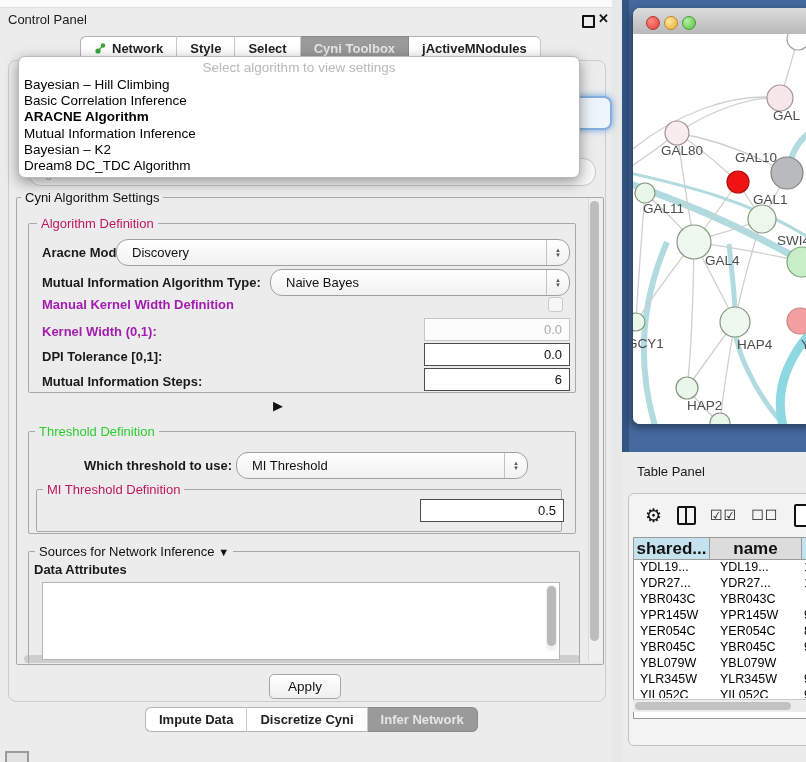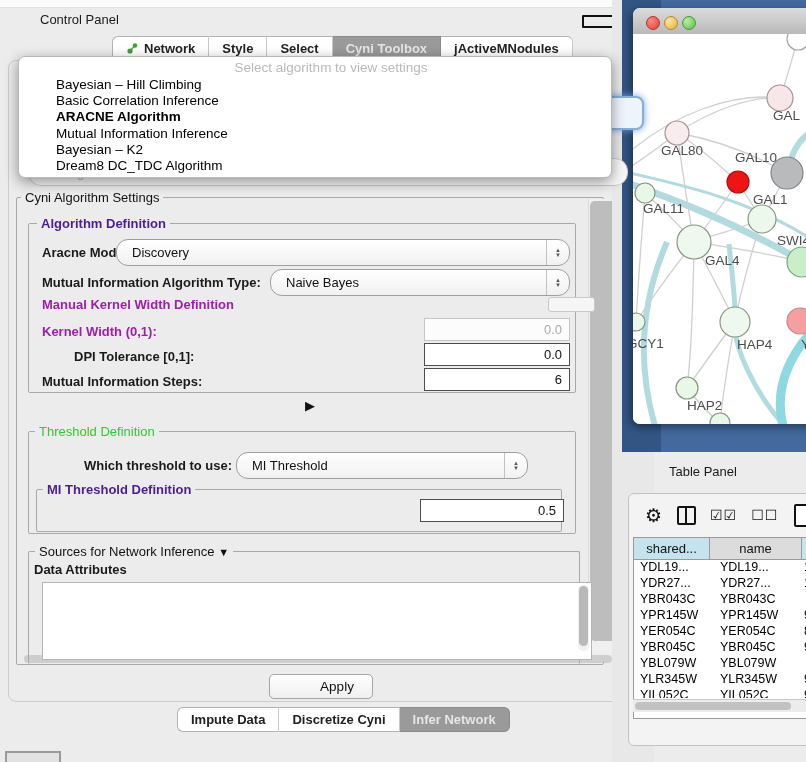--- a/index.html
+++ b/index.html
@@ -1,18 +1,18 @@
 <!DOCTYPE html>
 <html><head>
 <meta charset="utf-8">
 <style>
   html,body{margin:0;padding:0;}
   body{width:806px;height:762px;position:relative;overflow:hidden;
        background:#ececec;font-family:"Liberation Sans",sans-serif;color:#111;}
-  .abs{position:absolute;padding-left:32px;}
+  .abs{position:absolute;}
 
   
   #cp-window{left:0;top:0;width:612px;height:744px;background:#ececec;}
   #cp-topstrip{left:0;top:0;width:612px;height:7px;background:#fbfbfb;border-bottom:1px solid #e0e0e0;}
   #cp-titlebar{left:0;top:8px;width:612px;height:24px;}
   #cp-title{left:8px;top:4px;font-size:13px;color:#1a1a1a;}
   #float-icon{left:582px;top:7px;width:9px;height:9px;border:2px solid #111;border-radius:1px;}
   #close-icon{left:598px;top:3px;font-size:13px;font-weight:bold;color:#111;}
 
   
@@ -40,21 +40,21 @@
   
   #algo-popup{left:18px;top:56px;width:560px;min-height:116px;background:#fff;z-index:5;
      border:1px solid #b9b9b9;border-radius:7px;box-shadow:0 4px 14px rgba(0,0,0,.4);padding-bottom:3px;}
   #algo-placeholder{text-align:center;color:#b9b9b9;font-size:13.5px;padding-top:3px;height:17px;}
   .dd-item{font-size:13.5px;color:#000;padding:0 0 0 5px;height:16.2px;line-height:16.2px;white-space:nowrap;}
   .dd-item.bold{font-weight:bold;}
 
   
   .group{position:absolute;border:1px solid #a9a9a9;border-radius:2px;}
   .gtitle{position:absolute;top:-8px;background:#ececec;padding:0 4px;font-size:13px;white-space:nowrap;}
-  .blue{color:#4c1d95;font-weight:bold;}
+  .blue{color:#be185d;}
   .green{color:#2ecc2e;}
 
   #settings-group{left:16px;top:197px;width:586px;height:466px;}
   #settings-vscroll{left:588px;top:199px;width:13px;height:462px;background:#f0f0f0;border-left:1px solid #d8d8d8;}
   #settings-vthumb{left:590px;top:201px;width:9px;height:440px;background:#bdbdbd;border-radius:5px;}
   #settings-hscroll{left:24px;top:655px;width:556px;height:8px;background:#c9c9c9;border-radius:4px;opacity:.85;}
 
   .label{position:absolute;font-size:13px;font-weight:bold;color:#1a1a1a;white-space:nowrap;}
   .label.dis{color:#a21caf;}
 
@@ -112,21 +112,21 @@
   #gear-ico{font-size:19px;color:#111;margin-left:16px;}
   #splitcol-ico{width:15px;height:15px;border:2px solid #111;border-radius:2px;margin-left:15px;position:relative;}
   #splitcol-ico::after{content:"";position:absolute;left:6px;top:0;width:2px;height:15px;background:#111;}
   .chk-ico{font-size:14px;color:#111;margin-left:14px;letter-spacing:1px;white-space:nowrap;}
   #file-ico{width:15px;height:19px;border:2px solid #111;border-radius:2px;margin-left:16px;background:#fff;}
 
   #tp-table{position:absolute;left:4px;top:43px;width:186px;height:180px;overflow:hidden;
      background:#fff;border:1px solid #9a9a9a;border-right:none;}
   #tp-header{display:grid;grid-template-columns:76px 92px 60px;height:22px;}
   #tp-header .hcell{border-right:1px solid #9a9a9a;border-bottom:1px solid #9a9a9a;
-     display:flex;align-items:center;justify-content:center;font-size:13px;color:#111;background:#c4e3ee;}
+     display:flex;align-items:center;justify-content:center;font-size:17px;color:#111;background:#c4e3ee;font-weight:bold;}
   #tp-header .hcell.gray{background:#dcdcdc;}
   #tp-rows{overflow:hidden;height:138px;}
   .trow{display:grid;grid-template-columns:76px 92px 60px;height:16px;font-size:12.5px;color:#000;}
   .trow div{white-space:nowrap;overflow:hidden;}
   .trow .c1{padding-left:6px;}
   .trow .c2{padding-left:10px;}
   .trow .c3{padding-left:2px;}
   #tp-hscroll{position:absolute;left:4px;top:205px;width:182px;height:12px;background:#ececec;border-top:1px solid #c9c9c9;}
   #tp-hthumb{position:absolute;left:2px;top:2px;width:156px;height:8px;background:#c2c2c2;border-radius:4px;}
 </style>
@@ -206,21 +206,21 @@
     <span class="val">Naive Bayes</span>
     <span class="stepper">
         <div>▲</div>
         <div>▼</div>
       </span>
   </div>
   <div class="label dis" style="left:42px;top:297px;">Manual Kernel Width Definition</div>
   <div id="kernel-checkbox" class="abs"></div>
   <div class="label dis" style="left:42px;top:324px;">Kernel Width (0,1):</div>
   <div class="field dis" style="left:424px;top:318px;width:137px;">0.0</div>
-  <div class="label" style="left:42px;top:349px;margin-left:32px;">DPI Tolerance [0,1]:</div>
+  <div class="label" style="left:42px;top:349px;">DPI Tolerance [0,1]:</div>
   <div class="field" style="left:424px;top:343px;width:137px;">0.0</div>
   <div class="label" style="left:42px;top:374px;">Mutual Information Steps:</div>
   <div class="field" style="left:424px;top:368px;width:137px;">6</div>
 
   <div class="abs arrow" style="left:273px;top:398px;">▶</div>
 
   <div class="group" style="left:28px;top:431px;width:546px;height:101px;">
     <span class="gtitle green" style="left:6px;">Threshold Definition</span>
   </div>
   <div class="label" style="left:84px;top:458px;">Which threshold to use:</div>

